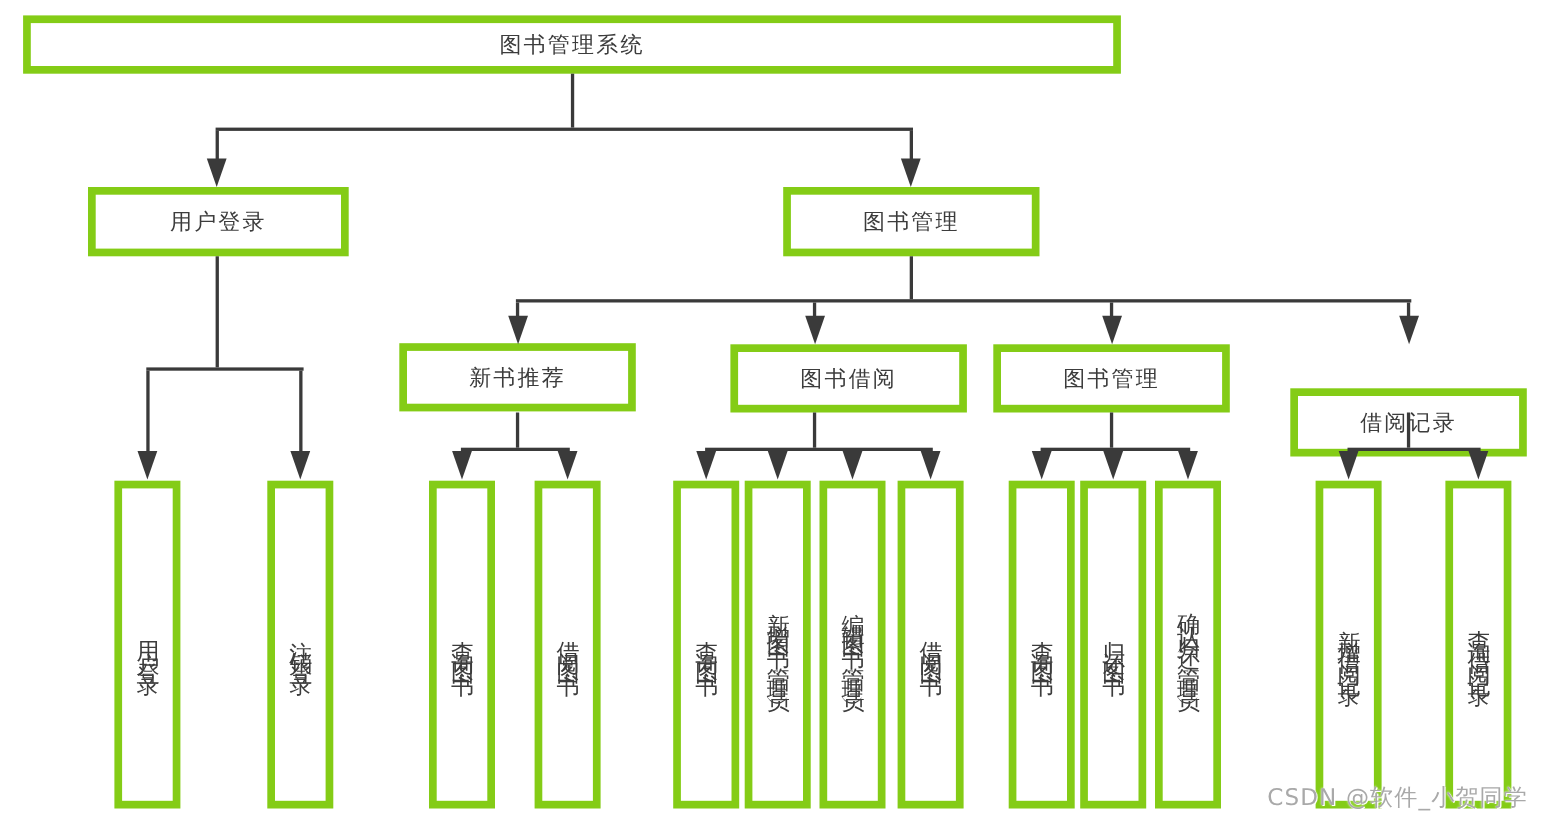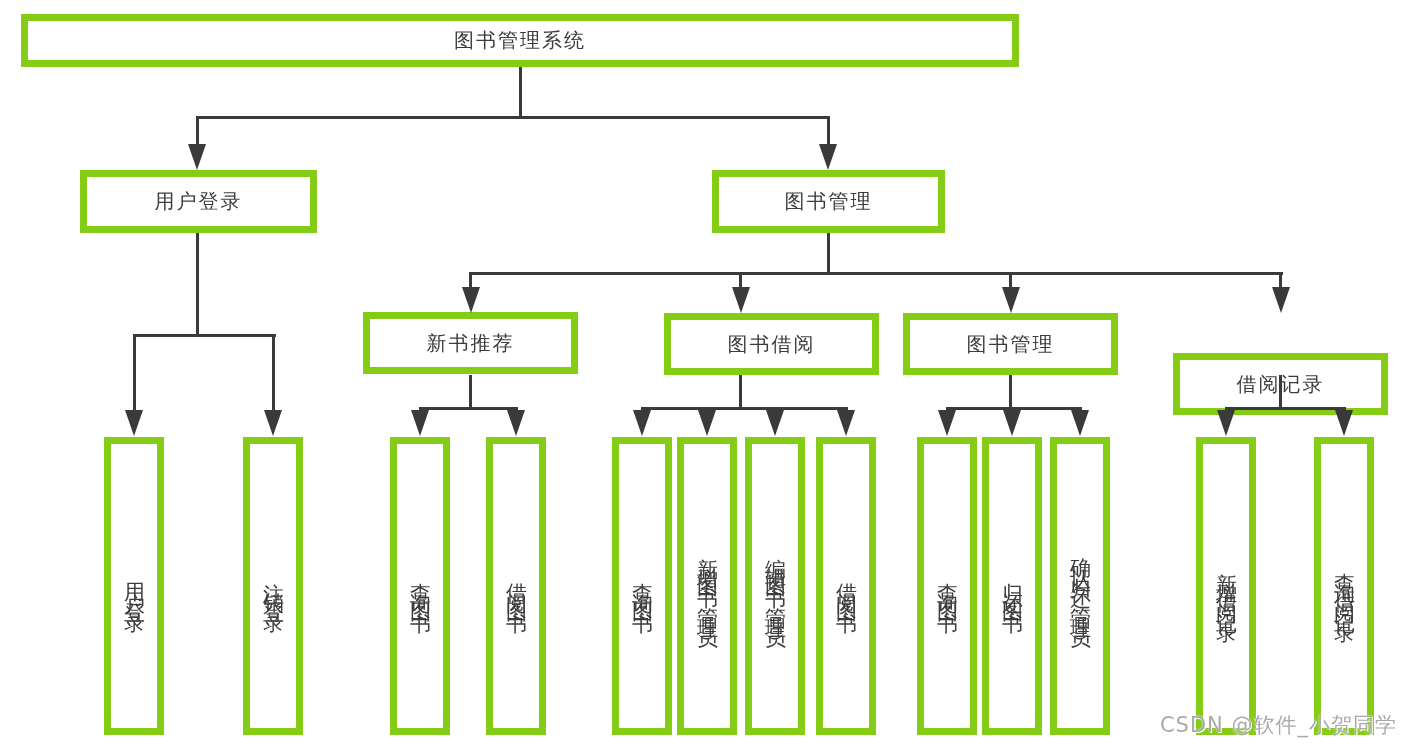--- a/index.html
+++ b/index.html
@@ -16,21 +16,21 @@
     writing-mode:vertical-rl;text-orientation:mixed;
     font-size:21px;letter-spacing:10px;line-height:1;
   }
   .line{position:absolute;background:#3a3a3a;}
   .arrow{
     position:absolute;width:0;height:0;
     border-left:9px solid transparent;border-right:9px solid transparent;
     border-top:26px solid #3a3a3a;
   }
   .watermark{
-    position:absolute;left:1152px;top:711px;width:245px;text-align:right;
+    position:absolute;left:1152px;top:711px;width:245px;text-align:left;
     font-size:21px;color:#a9a9a9;letter-spacing:1px;white-space:nowrap;
     text-shadow:0 0 2px #ffffff,1px 1px 0 #ffffff;
   }
 </style>
 </head>
 <body>
 
 <div id="canvas">
 
   <div class="node node-h" style="left:21px;top:14px;width:998px;height:53px;">

